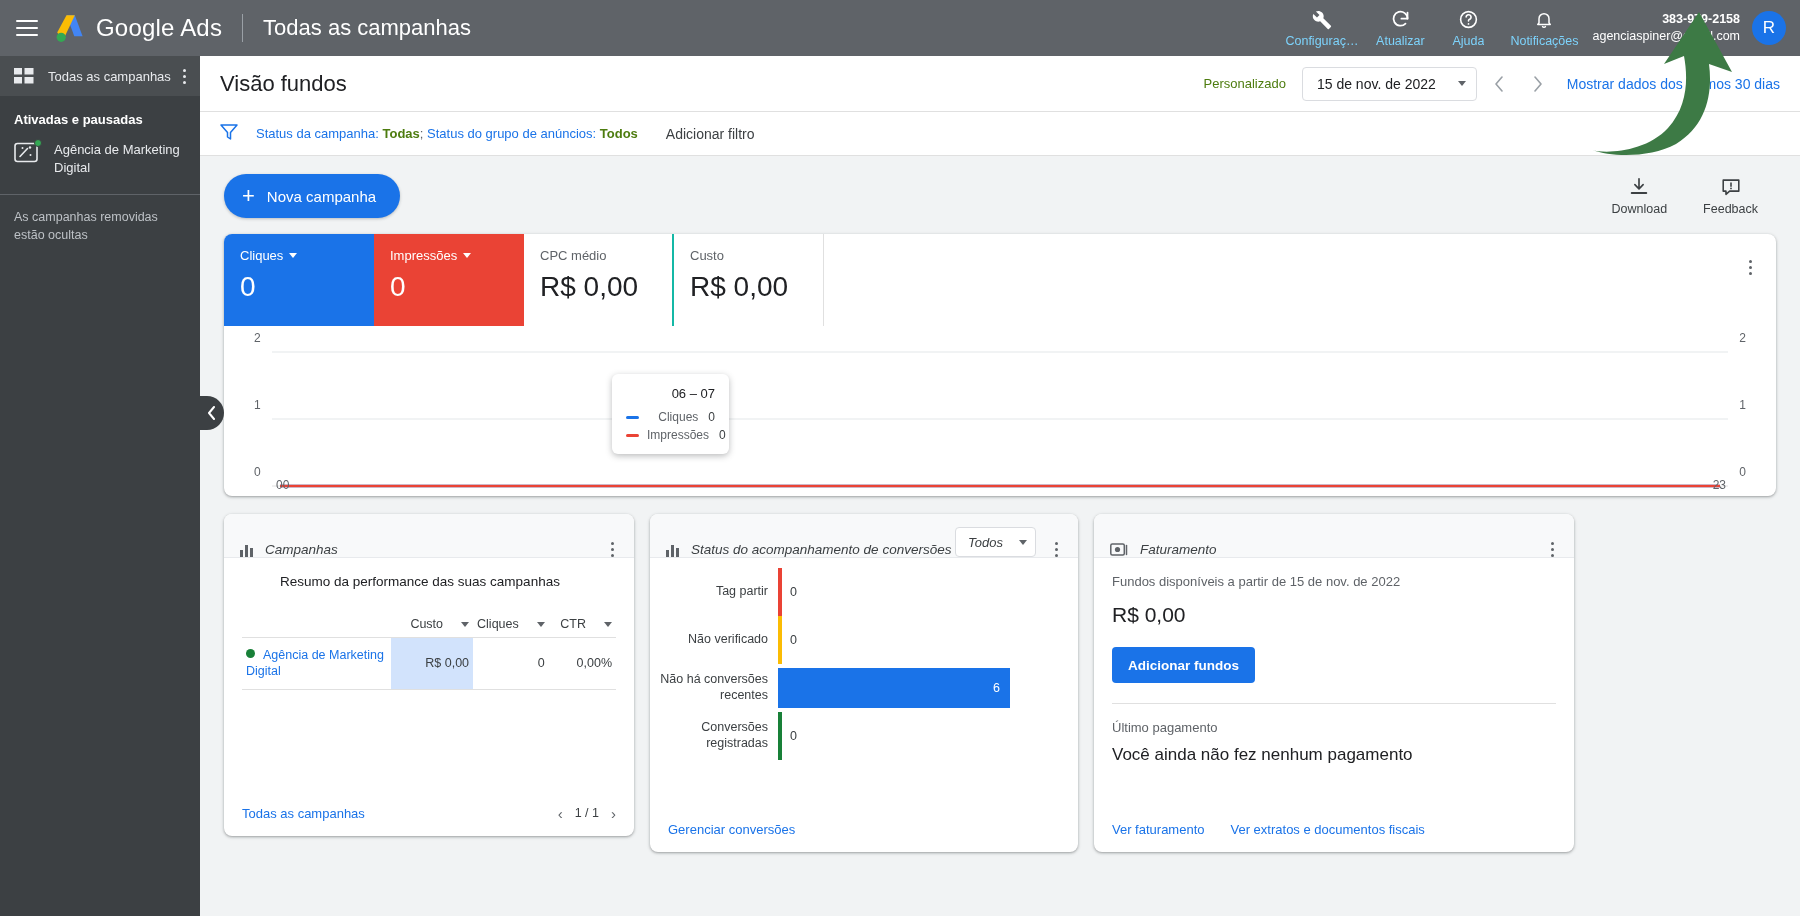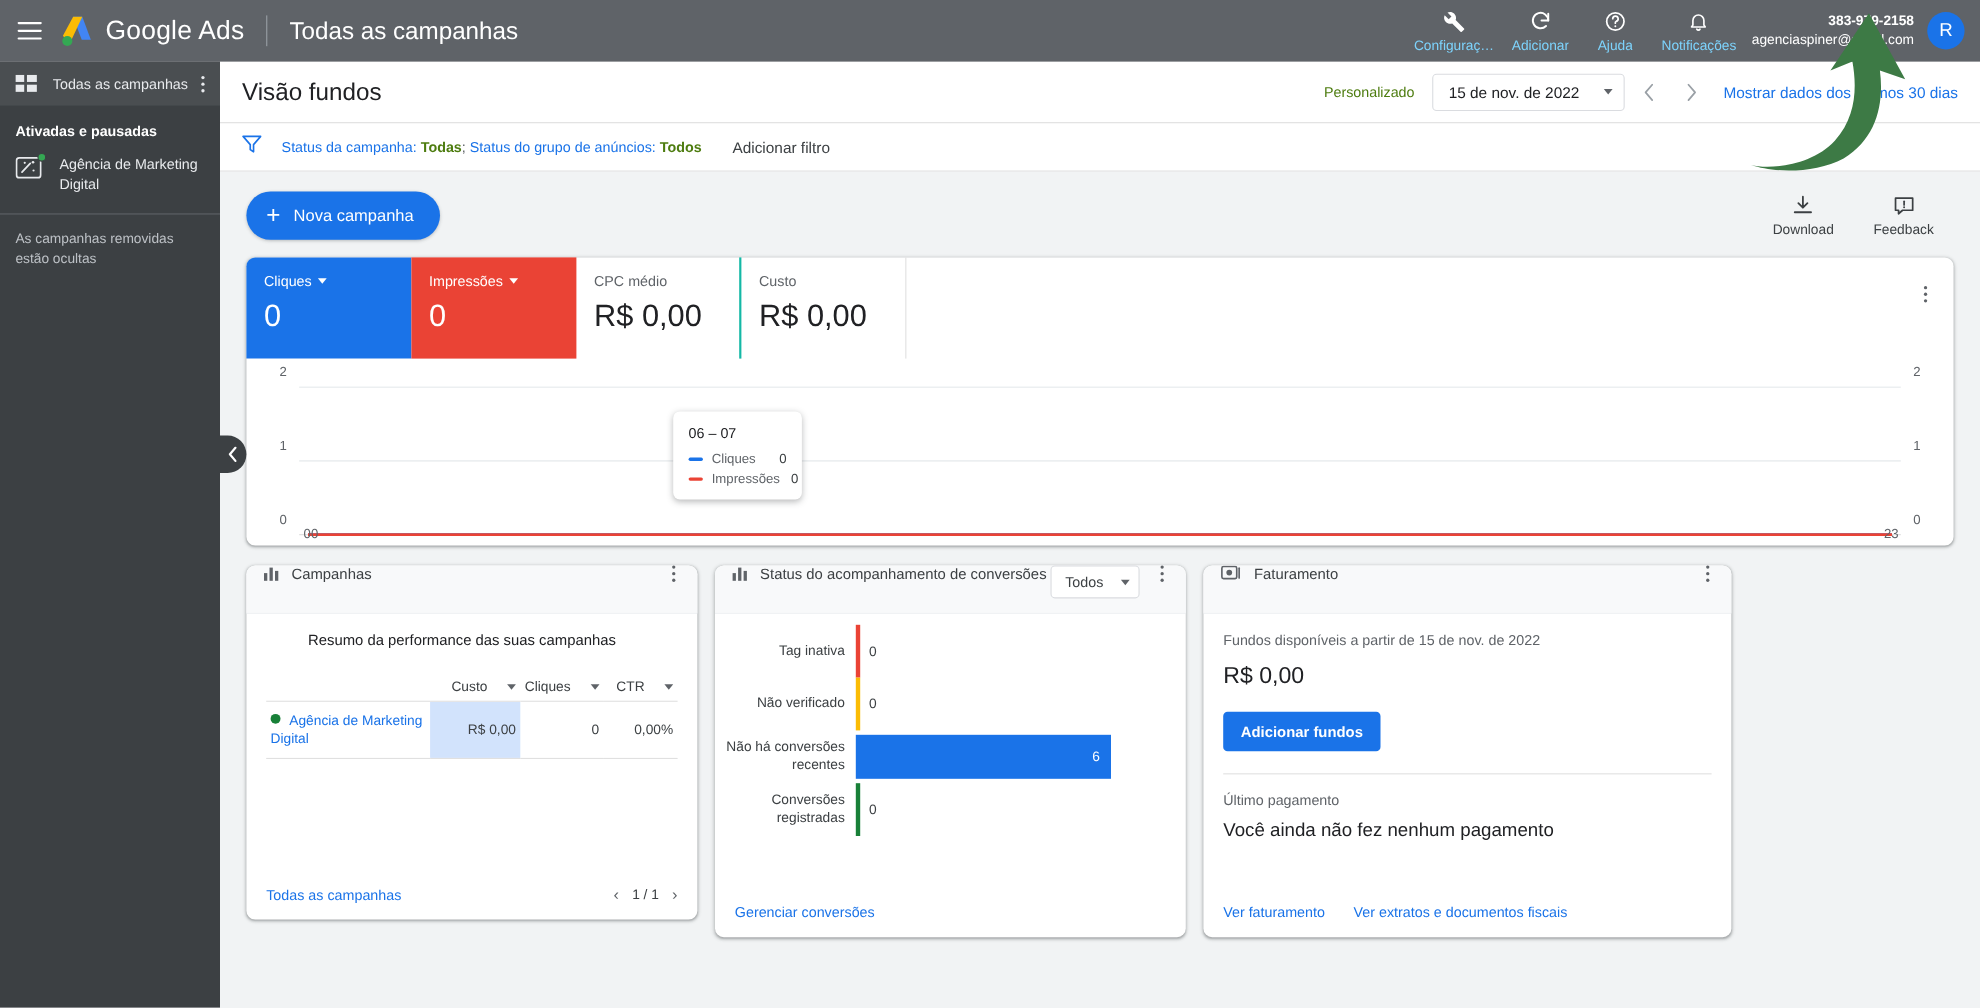--- a/index.html
+++ b/index.html
@@ -168,38 +168,38 @@
   .caret { width: 0; height: 0; border-left: 4px solid transparent; border-right: 4px solid transparent; border-top: 5px solid currentColor; display:inline-block; }
 
   .metric-kebab { position: absolute; right: 14px; top: 22px; }
 
   
   .chartarea { position: relative; height: 170px; padding: 14px 0 0 0; }
   .chart-svg { display: block; width: 100%; height: 170px; }
   .tooltip {
     position: absolute; left: 388px; top: 48px; width: 117px;
     background: #fff; border-radius: 6px; padding: 12px 14px 12px 14px;
-    box-shadow: 0 2px 6px rgba(60,64,67,.35); z-index: 5;
+    box-shadow: 0 2px 6px rgba(60,64,67,.35); z-index: 5; text-align: right;
   }
   .tt-title { font-size: 13px; color: #202124; margin-bottom: 9px; }
   .tt-row { display: flex; align-items: center; font-size: 12px; color: #5f6368; margin-top: 4px; }
   .tt-swatch { width: 13px; height: 3px; border-radius: 2px; margin-right: 8px; flex: none; }
   .tt-name { flex: 1; }
   .tt-val { color: #3c4043; margin-left: 10px; }
 
   
   .cardsrow { display: flex; gap: 16px; padding: 18px 24px 0 24px; }
   .card { border-radius: 8px; background: #fff; display: flex; flex-direction: column; position: relative;
           box-shadow: 0 1px 2px rgba(60,64,67,.3), 0 1px 3px 1px rgba(60,64,67,.15); }
   .card.c1 { width: 410px; height: 322px; }
   .card.c2 { width: 428px; height: 338px; }
   .card.c3 { width: 480px; height: 338px; }
   .cardhead {
-    display: flex; align-items: flex-start; height: 44px; padding: 0 14px 0 16px;
-    background: #f8f9fa; border-radius: 8px 8px 0 0; border-bottom: 1px solid #e8eaed;
+    display: flex; align-items: flex-end; height: 44px; padding: 0 14px 0 16px;
+    background: #f8f9fa; border-radius: 8px 8px 0 0; border-bottom: 1px solid #e8eaed; font-style: italic;
   }
   .cardhead .ctitle { font-size: 13.5px; color: #3c4043; margin-left: 12px; }
   .cardhead .spacer { flex: 1; }
   .barsicon { display: flex; align-items: flex-end; gap: 2px; height: 14px; }
   .barsicon i { width: 3px; background: #5f6368; display: block; }
 
   .selectmini {
     display: flex; align-items: center; gap: 16px; height: 30px; padding: 0 8px 0 12px;
     border: 1px solid #dadce0; border-radius: 4px; font-size: 13px; color: #3c4043;
     cursor: pointer; margin-right: 12px; background: #fff;
@@ -286,21 +286,21 @@
       <div class="tl">Configuraç…</div>
     </div>
 
     <div class="top-action">
       <div class="ti">
         <svg width="21" height="21" viewBox="0 0 24 24" fill="none" stroke="#fff" stroke-width="2">
           <path d="M20 11a8 8 0 1 0-2.3 5.7" stroke-linecap="round"></path>
           <polyline points="20,4 20,11 13,11" stroke-linecap="round" stroke-linejoin="round"></polyline>
         </svg>
       </div>
-      <div class="tl">Adicionar</div>
+      <div class="tl">Atualizar</div>
     </div>
 
     <div class="top-action">
       <div class="ti">
         <svg width="21" height="21" viewBox="0 0 24 24" fill="none" stroke="#fff" stroke-width="1.8">
           <circle cx="12" cy="12" r="9"></circle>
           <path d="M9.3 9.2a2.8 2.8 0 1 1 3.5 2.8c-.6.2-.8.7-.8 1.3v.5" stroke-linecap="round"></path>
           <circle cx="12" cy="17" r="1" fill="#fff" stroke="none"></circle>
         </svg>
       </div>
@@ -596,21 +596,21 @@
         <span class="kebab">
             <i style="background:#5f6368"></i>
             <i style="background:#5f6368"></i>
             <i style="background:#5f6368"></i>
           </span>
       </div>
 
       <div class="cardbody convchart">
 
         <div class="convrow">
-          <div class="convlabel">Tag inativa</div>
+          <div class="convlabel">Tag partir</div>
           <div class="convbarwrap">
             <div class="convbar tiny" style="background:#ea4335"></div>
             <span class="convnum">0</span>
           </div>
         </div>
 
         <div class="convrow">
           <div class="convlabel">Não verificado</div>
           <div class="convbarwrap">
             <div class="convbar tiny" style="background:#fbbc04"></div>

